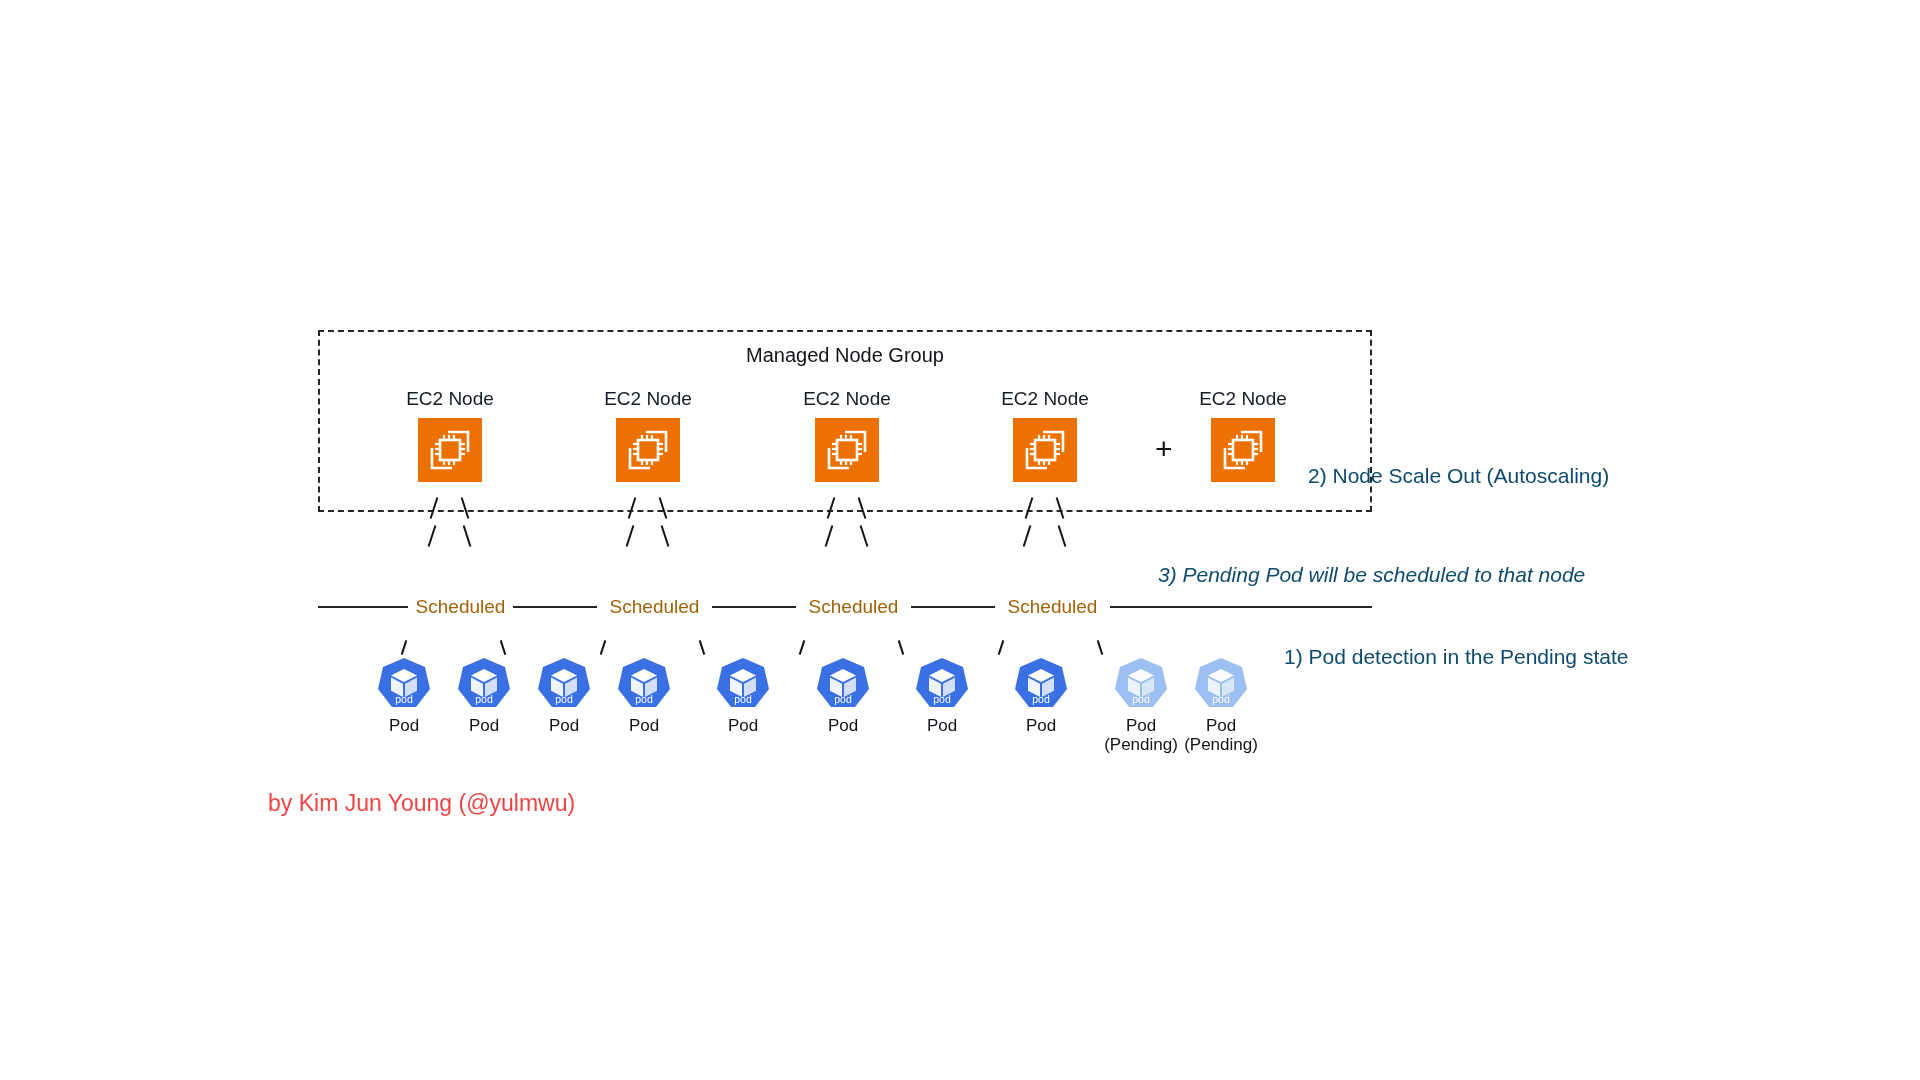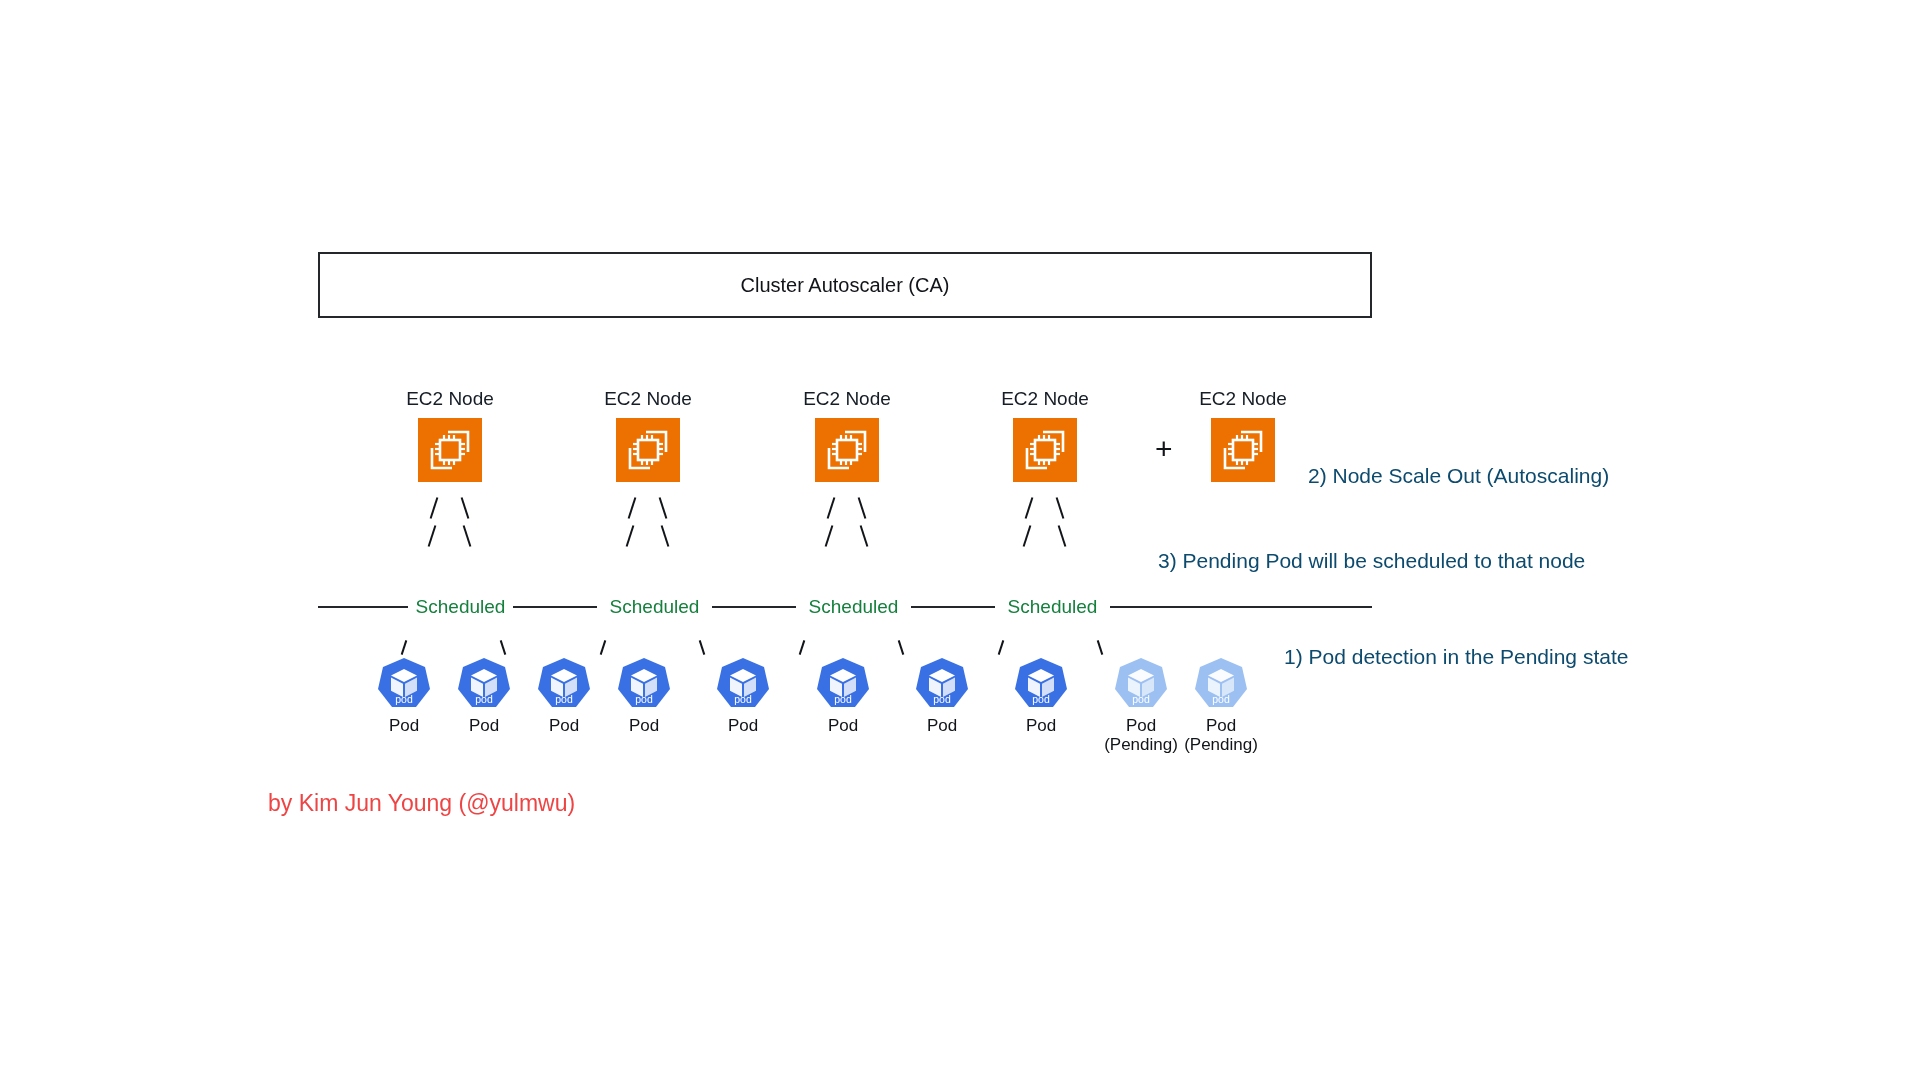--- a/index.html
+++ b/index.html
@@ -105,21 +105,21 @@
     position: absolute;
     width: 2px;
     height: 15px;
     background: #111418;
   }
 
   
   .scheduled-label {
     position: absolute;
     font-size: 19px;
-    color: #15803d;
+    color: #a16207;
     white-space: nowrap;
     background: #ffffff;
     padding: 0 6px;
     text-align: center;
   }
 
   
   .pod {
     position: absolute;
     width: 80px;
@@ -154,24 +154,24 @@
     font-size: 23px;
     color: #ef4444;
     white-space: nowrap;
   }
 </style>
 </head>
 <body>
 
 <div id="canvas">
 
-  <div class="box box-solid" id="ca-box" style="left:318px; top:252px; width:1054px; height:66px;">
-    <div class="box-title ca-title">Cluster Autoscaler (CA)</div>
-  </div>
-
+
+  <div class="box box-dashed" id="mng-box" style="left:318px; top:330px; width:1054px; height:182px;">
+    <div class="box-title" style="top:12px;">Managed Node Group</div>
+  </div>
 
   <div class="node" style="left:390px; top:388px;">
     <div class="node-label">EC2 Node</div>
     <div class="ec2-icon">
       <svg viewBox="0 0 64 64" width="64" height="64" aria-hidden="true">
         <rect x="0" y="0" width="64" height="64" fill="#ED7100"></rect>
         <g fill="none" stroke="#ffffff" stroke-width="2.6">
           <path d="M30 14 H50 V34"></path>
           <path d="M34 50 H14 V30"></path>
           <rect x="22" y="22" width="20" height="20"></rect>
@@ -496,19 +496,19 @@
         </g>
         <text x="28" y="47" font-family="Liberation Sans, sans-serif" font-size="10.5" fill="#ffffff" text-anchor="middle">pod</text>
       </svg>
     </div>
     <div class="pod-name">Pod
 (Pending)</div>
   </div>
 
   <div class="annotation" style="left:1308px; top:464px;">2) Node Scale Out (Autoscaling)</div>
 
-  <div class="annotation" style="left:1158px; top:549px;">3) Pending Pod will be scheduled to that node</div>
+  <div class="annotation" style="left:1158px; top:563px;font-style:italic;">3) Pending Pod will be scheduled to that node</div>
 
   <div class="annotation" style="left:1284px; top:645px;">1) Pod detection in the Pending state</div>
 
   <div class="byline" style="left:268px; top:790px;">by Kim Jun Young (@yulmwu)</div>
 
 </div>
 
 </body></html>

